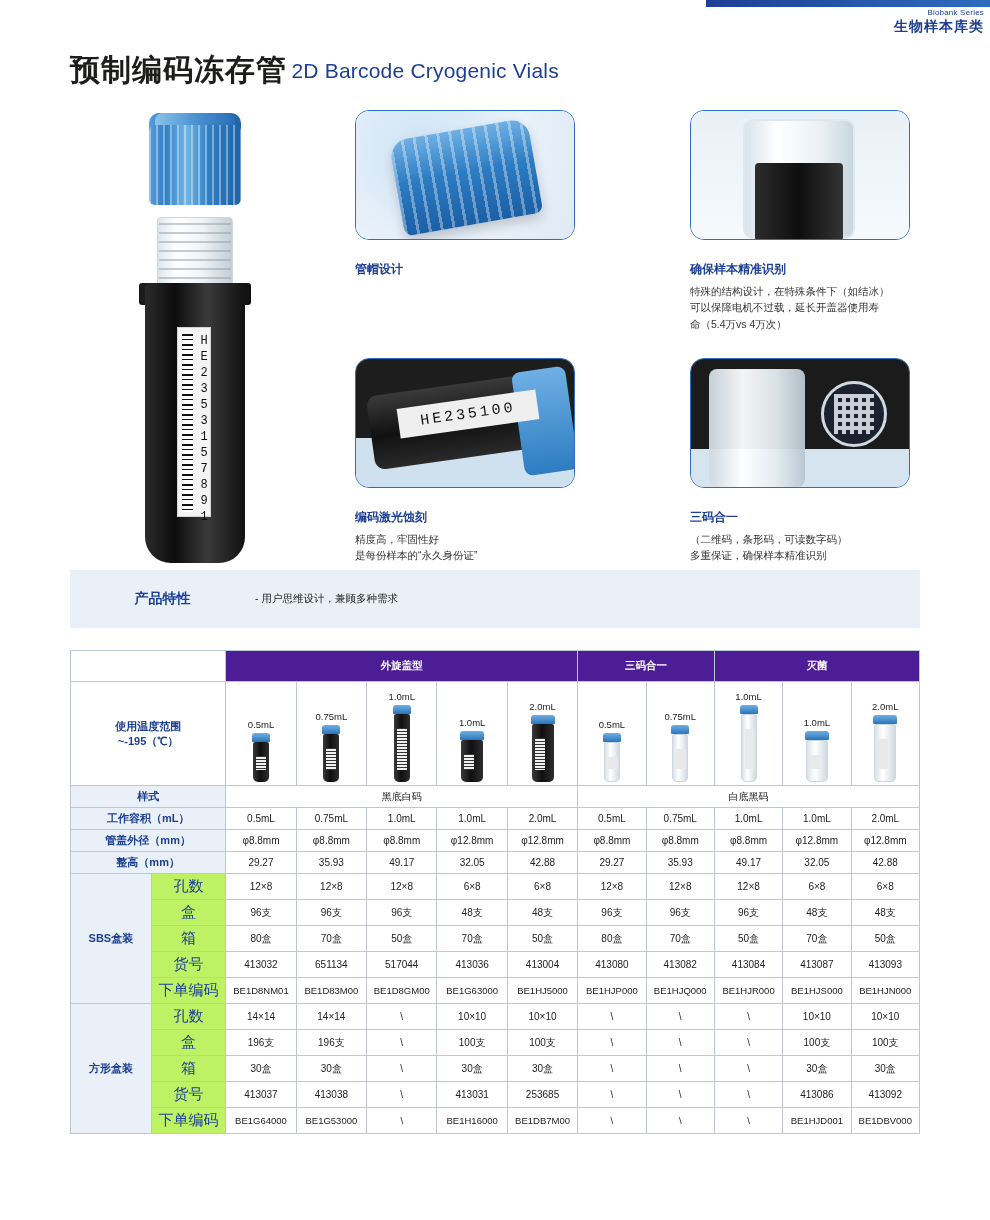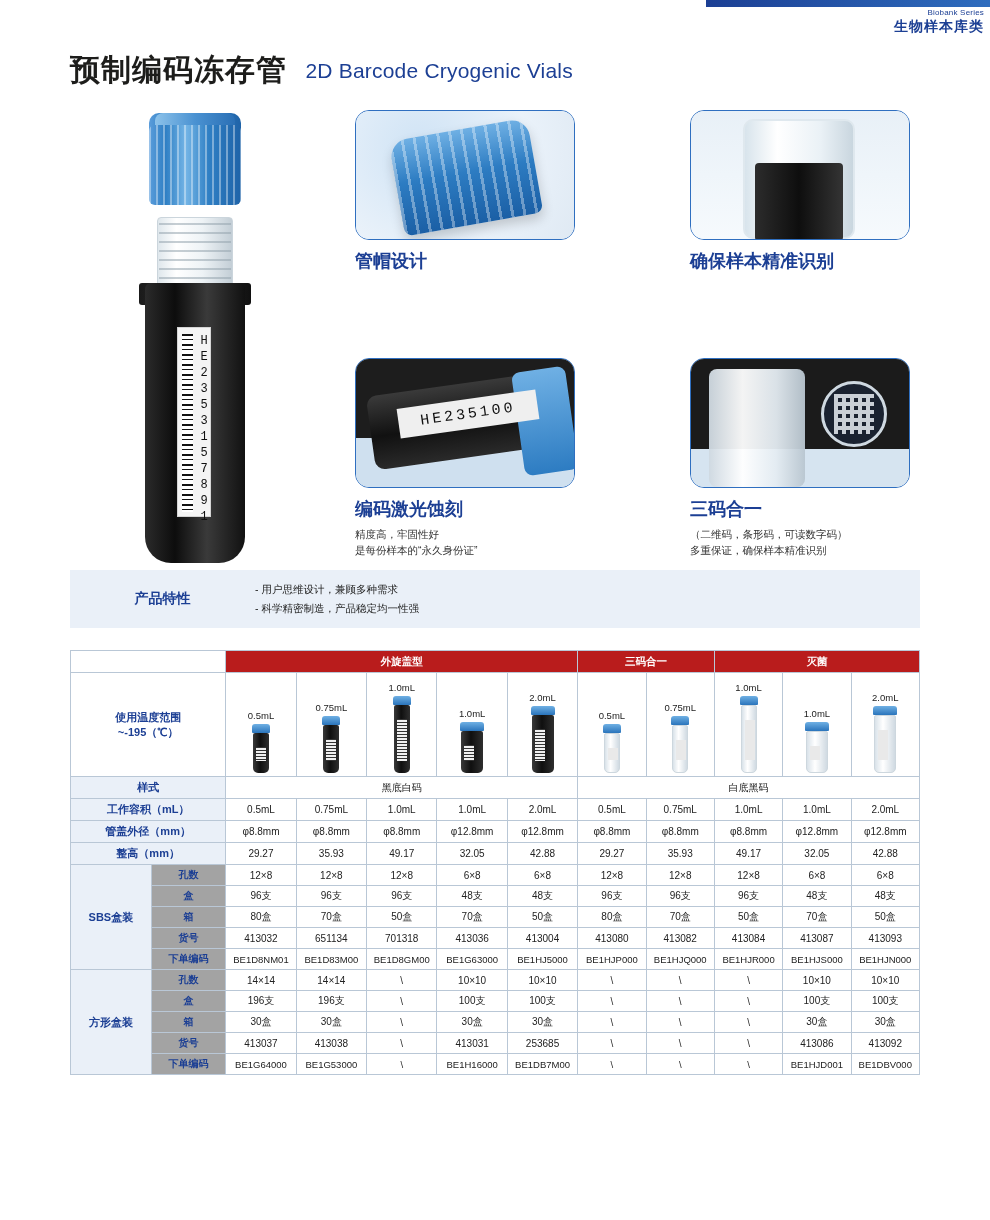--- a/index.html
+++ b/index.html
@@ -26,21 +26,21 @@
     font-size:8px; color:#1c3f94; letter-spacing:.2px;
   }
   .top-band .series-cn {
     position:absolute; right:22px; top:18px;
     font-size:14px; font-weight:bold; color:#1c3f94; letter-spacing:1px;
   }
 
   
   .title-row { position:absolute; top:50px; left:70px; width:860px; height:40px; }
   .title-cn { font-size:30px; font-weight:bold; color:#1d1d1b; letter-spacing:1px; display:inline-block; vertical-align:middle; }
-  .title-en { font-size:21px; color:#1c3f94; display:inline-block; vertical-align:middle; margin-left:14px; letter-spacing:.2px; }
+  .title-en { font-size:21px; color:#1c3f94; display:inline-block; vertical-align:middle; letter-spacing:.2px; }
 
   
   .hero { position:absolute; left:105px; top:105px; width:200px; height:450px; }
   .cap {
     position:absolute; left:44px; top:8px; width:92px; height:92px;
     background:linear-gradient(to right,#5b9ddb 0%,#2f7fc4 18%,#74b5e6 40%,#2f7fc4 65%,#1f63a8 100%);
     border-radius:10px 10px 6px 6px;
   }
   .cap:before{
     content:""; position:absolute; left:6px; top:0; width:80px; height:12px;
@@ -86,21 +86,21 @@
     writing-mode:vertical-rl; text-orientation:upright;
     font-family:"Liberation Mono", monospace;
   }
 
   
   .feature { position:absolute; }
   .f-img {
     width:220px; height:130px; border:1px solid #2f6fc0; border-radius:14px;
     overflow:hidden; position:relative; background:#eef4fa;
   }
-  .f-title { margin-top:9px; font-size:18px; font-weight:bold; color:#1c3f94; }
+  .f-title { margin-top:21px; font-size:12px; font-weight:bold; color:#1c3f94; }
   .f-text { margin-top:5px; font-size:10.5px; line-height:1.55; color:#333; width:230px; }
 
   
   .photo-a{position:absolute;inset:0;background:radial-gradient(circle at 30% 30%,#cfe3f5,#eaf2fa 60%,#dfe9f3);}
   .photo-a .cap2{
     position:absolute;left:40px;top:18px;width:140px;height:96px;
     background:linear-gradient(to bottom,#6fb0e4,#2d7cc2 45%,#1b5fa5);
     border-radius:18px 18px 8px 8px; transform:rotate(-10deg);
     box-shadow:0 6px 12px rgba(0,0,0,.18);
   }
@@ -163,24 +163,24 @@
   .char-col.c2{ width:370px; }
 
   
   table.spec{
     position:absolute; left:70px; top:650px; width:850px;
     border-collapse:collapse; font-size:10px; color:#222;
   }
   table.spec td, table.spec th{
     border:1px solid #b9c7d6; text-align:center; vertical-align:middle; padding:3px 2px;
   }
-  .hdr-blue{ background:#b91c1c; color:#fff; font-weight:bold; font-size:10.5px; height:22px; }
+  .hdr-blue{ background:#4c1d95; color:#fff; font-weight:bold; font-size:10.5px; height:31px; }
   .hdr-blank{ background:#ffffff; border-left:none; border-top:none; }
   .rowlabel{ background:#eaf0f8; color:#1c3f94; font-weight:bold; font-size:11px; }
-  .rowlabel2{ background:#a3a3a3; color:#1c3f94; font-weight:bold; font-size:10px; }
+  .rowlabel2{ background:#bef264; color:#1c3f94; font-weight:normal; font-size:15px; }
   .imgrow td{ height:104px; background:#fff; }
   .tube-mini{ display:flex; flex-direction:column; align-items:center; justify-content:flex-end; height:100%; }
   .tube-mini .sz{ font-size:9.5px; color:#222; margin-bottom:3px; }
   .mini-dark{
     width:16px; background:linear-gradient(to right,#3a3a3a,#0f0f0f 45%,#2e2e2e);
     border-radius:2px 2px 5px 5px; position:relative;
   }
   .mini-clear{
     width:16px; background:linear-gradient(to right,#d9e2e9,#ffffff 40%,#d0dae2);
     border:1px solid #cdd7de; border-radius:2px 2px 5px 5px; position:relative;
@@ -236,20 +236,25 @@
 </div>
 
 <div class="feature" style="left:690px; top:110px;">
   <div class="f-img">
     <div class="photo-b">
       <div class="clear"></div>
       <div class="dark"></div>
     </div>
   </div>
   <div class="f-title">确保样本精准识别</div>
+  <div class="f-text">
+    <div>特殊的结构设计，在特殊条件下（如结冰）</div>
+    <div>可以保障电机不过载，延长开盖器使用寿</div>
+    <div>命（5.4万vs 4万次）</div>
+  </div>
 </div>
 
 <div class="feature" style="left:355px; top:358px;">
   <div class="f-img">
     <div class="photo-c">
       <div class="tube"></div>
       <div class="capb"></div>
       <div class="lbl">HE235100</div>
     </div>
   </div>
@@ -271,21 +276,20 @@
   <div class="f-text">
     <div>（二维码，条形码，可读数字码）</div>
     <div>多重保证，确保样本精准识别</div>
   </div>
 </div>
 
 <div class="char-strip">
   <div class="char-title">产品特性</div>
   <div class="char-col c1">
     <div>- 用户思维设计，兼顾多种需求</div>
-    <div>- 科学精密制造，产品稳定均一性强</div>
   </div>
   <div class="char-col c2">
   </div>
 </div>
 
 <table class="spec">
   <colgroup>
     <col style="width:78px">
       <col style="width:72px">
     <col style="width:68px">
@@ -490,21 +494,21 @@
     <td>80盒</td>
     <td>70盒</td>
     <td>50盒</td>
     <td>70盒</td>
     <td>50盒</td>
   </tr>
   <tr>
     <td class="rowlabel2">货号</td>
     <td>413032</td>
     <td>651134</td>
-    <td>701318</td>
+    <td>517044</td>
     <td>413036</td>
     <td>413004</td>
     <td>413080</td>
     <td>413082</td>
     <td>413084</td>
     <td>413087</td>
     <td>413093</td>
   </tr>
   <tr>
     <td class="rowlabel2">下单编码</td>

